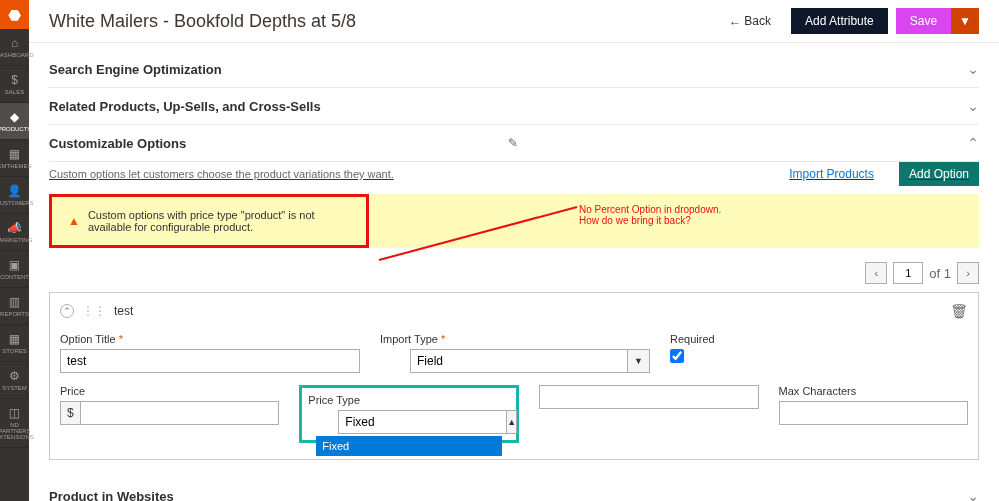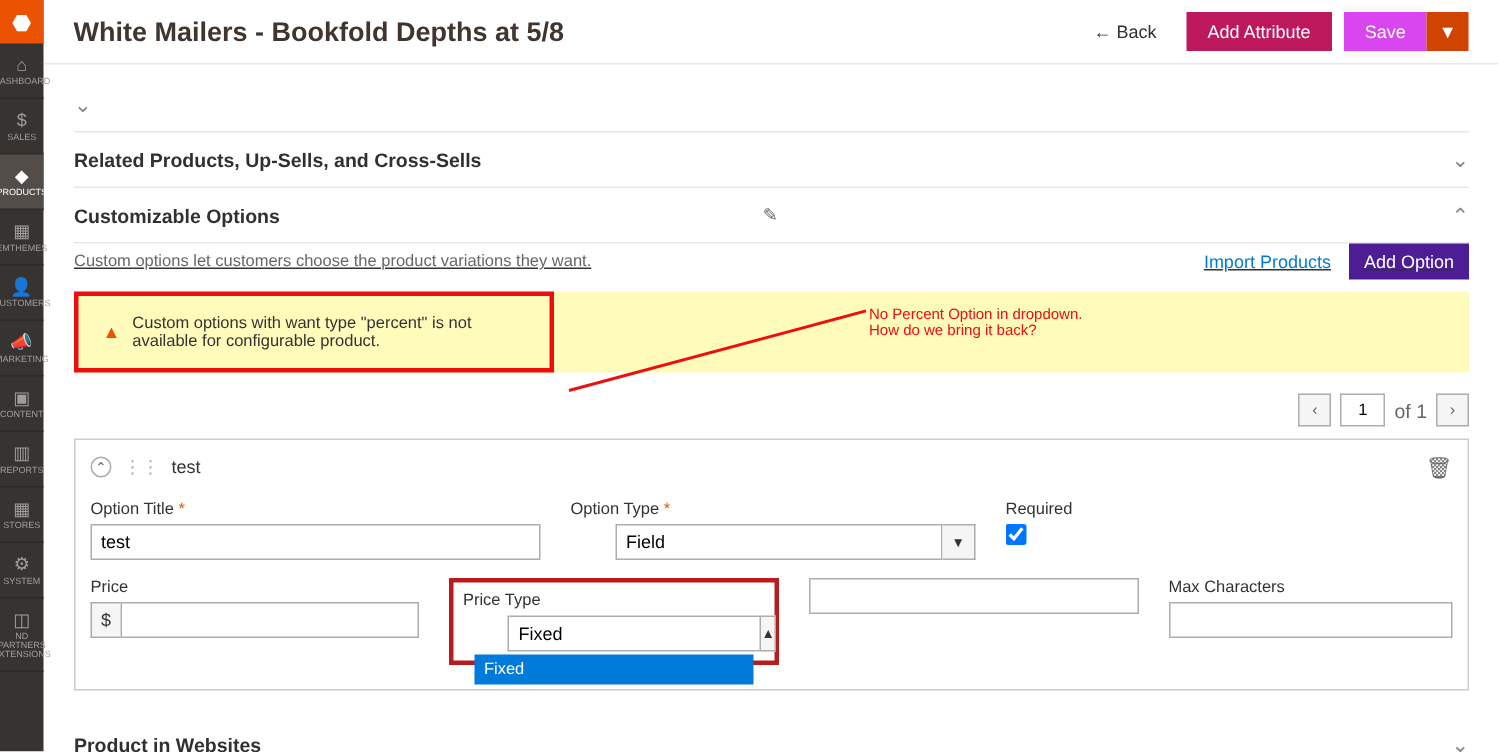--- a/index.html
+++ b/index.html
@@ -6,37 +6,37 @@
 body { font-family: 'Helvetica Neue', Arial, sans-serif; font-size: 12px; color: #333; background: #fff; display: flex; width: 999px; height: 501px; overflow: hidden; }
 
 .sidebar { width: 29px; background: #373330; display: flex; flex-direction: column; flex-shrink: 0; }
 .logo { width: 29px; height: 29px; background: #eb5202; display: flex; align-items: center; justify-content: center; color: #fff; font-size: 14px; font-weight: bold; }
 .nav-item { display: flex; flex-direction: column; align-items: center; justify-content: center; padding: 7px 0; color: #9e9e9e; font-size: 6px; text-align: center; border-bottom: 1px solid #2a2a2a; cursor: pointer; }
 .nav-item.active { background: #524d49; color: #fff; }
 .nav-icon { font-size: 12px; margin-bottom: 2px; }
 
 .main { flex: 1; display: flex; flex-direction: column; overflow: hidden; }
 .header { display: flex; align-items: center; padding: 8px 20px; border-bottom: 1px solid #e8e8e8; }
-.header-title { font-size: 18px; color: #41362f; font-weight: 700; flex: 1; }
+.header-title { font-size: 18px; color: #41362f; font-weight: 400; flex: 1; }
 .back-link { color: #303030; font-size: 12px; margin-right: 20px; cursor: pointer; }
 .btn { padding: 6px 14px; font-size: 12px; border: none; cursor: pointer; }
-.btn-dark { background: #be185d; color: #fff; margin-right: 8px; }
+.btn-dark { background: #0f172a; color: #fff; margin-right: 8px; }
 .btn-orange { background: #d946ef; color: #fff; }
 .btn-drop { background: #ce4400; color: #fff; padding: 6px 8px; }
 
 .content { flex: 1; overflow-y: auto; padding: 8px 20px; }
 .section-row { display: flex; align-items: center; padding: 10px 0; border-bottom: 1px solid #e8e8e8; }
 .section-title { font-size: 13px; font-weight: 600; color: #303030; flex: 1; }
 .section-edit { margin-left: 10px; color: #666; cursor: pointer; }
 .section-toggle { color: #8a837e; cursor: pointer; font-size: 14px; }
 
 .help-text { font-size: 11px; color: #666; padding: 6px 0; }
 .import-row { display: flex; align-items: center; padding: 0 0 8px; text-decoration: underline; }
 .import-link { color: #007bdb; font-size: 12px; cursor: pointer; margin-right: 12px; margin-left: auto; }
-.add-option { background: #4c1d95; color: #fff; padding: 5px 10px; font-size: 12px; border: none; cursor: pointer; }
+.add-option { background: #0f766e; color: #fff; padding: 5px 10px; font-size: 12px; border: none; cursor: pointer; margin-left: 13px; }
 
 .warning-box { background: #fffbbb; border: 3px solid #ed0e0e; padding: 12px 16px; display: flex; align-items: center; margin-bottom: 10px; width: 320px; }
 .warning-icon { color: #eb5202; margin-right: 8px; font-size: 12px; }
 .warning-text { font-size: 11px; color: #333; }
 .warning-bg { background: #fffbbb; position: relative; padding: 0; margin-bottom: 8px; }
 .annotation { position: absolute; color: #ed0e0e; font-size: 10px; left: 530px; top: 10px; width: 150px; }
 .red-line { position: absolute; border-top: 2px solid #ed0e0e; width: 205px; left: 330px; top: 65px; transform: rotate(-15deg); transform-origin: left; }
 
 .pager { display: flex; align-items: center; justify-content: flex-end; gap: 6px; padding: 4px 0 8px; }
 .pager-btn { width: 22px; height: 22px; border: 1px solid #adadad; background: #f5f5f5; display: flex; align-items: center; justify-content: center; cursor: pointer; color: #666; font-size: 11px; }
@@ -55,21 +55,21 @@
 .form-label { font-size: 11px; color: #333; }
 .req { color: #eb5202; }
 .form-input, .form-select { border: 1px solid #adadad; padding: 4px 6px; font-size: 12px; height: 24px; }
 .form-checkbox { width: 14px; height: 14px; }
 .select-combo { display: flex; padding-left: 30px; }
 .select-combo .form-select { flex: 1; }
 .select-drop { width: 22px; border: 1px solid #adadad; border-left: none; background: #f5f5f5; display: flex; align-items: center; justify-content: center; font-size: 9px; }
 .price-input { display: flex; align-items: center; }
 .price-prefix { border: 1px solid #adadad; border-right: none; padding: 4px 6px; background: #f5f5f5; height: 24px; display: flex; align-items: center; }
 
-.red-box { border: 3px solid #b91c1c; padding: 6px; position: relative; }
+.red-box { border: 3px solid #14b8a6; padding: 6px; position: relative; }
 .dropdown-open { position: absolute; top: 42px; left: 8px; right: 8px; background: #007bdb; color: #fff; padding: 4px 6px; font-size: 11px; z-index: 10; }
 .price-type-wrap { position: relative; }
 
 .w-300 { width: 300px; }
 .w-270 { width: 270px; }
 .w-220 { width: 220px; }
 .w-190 { width: 190px; }
 </style>
 </head>
 <body>
@@ -128,20 +128,21 @@
   <div class="header">
     <div class="header-title">White Mailers - Bookfold Depths at 5/8</div>
     <span class="back-link">← <span>Back</span></span>
     <button class="btn btn-dark">Add Attribute</button>
     <button class="btn btn-orange">Save</button>
     <button class="btn btn-drop">▼</button>
   </div>
 
   <div class="content">
     <div class="section-row">
+      <span class="section-title">Search Engine Optimization</span>
       <span class="section-toggle">⌄</span>
     </div>
     <div class="section-row">
       <span class="section-title">Related Products, Up-Sells, and Cross-Sells</span>
       <span class="section-toggle">⌄</span>
     </div>
     <div class="section-row">
       <span class="section-title">Customizable Options</span>
       <span class="section-edit">✎</span>
       <span style="flex:1"></span>
@@ -150,21 +151,21 @@
 
     <div class="import-row">
       <div class="help-text">Custom options let customers choose the product variations they want.</div>
       <a class="import-link">Import Products</a>
       <button class="add-option">Add Option</button>
     </div>
 
     <div class="warning-bg">
       <div class="warning-box">
         <span class="warning-icon">▲</span>
-        <span class="warning-text">Custom options with want type "percent" is not available for configurable product.</span>
+        <span class="warning-text">Custom options with price type "product" is not available for configurable product.</span>
       </div>
       <div class="annotation">No Percent Option in dropdown. How do we bring it back?</div>
       <div class="red-line"></div>
     </div>
 
     <div class="pager">
       <div class="pager-btn">‹</div>
       <input class="pager-input" value="1" style="">
       <span class="pager-text"><span>of</span> <span>1</span></span>
       <div class="pager-btn">›</div>
@@ -177,21 +178,21 @@
         <span class="option-name">test</span>
         <span class="option-delete">🗑</span>
       </div>
 
       <div class="form-row">
         <div class="form-group w-300">
           <span class="form-label"><span>Option Title</span> <span class="req">*</span></span>
           <input class="form-input" value="test" style="">
         </div>
         <div class="form-group w-270">
-          <span class="form-label"><span>Option Type</span> <span class="req">*</span></span>
+          <span class="form-label"><span>Import Type</span> <span class="req">*</span></span>
           <div class="select-combo">
             <input class="form-select" value="Field" style="">
             <div class="select-drop">▼</div>
           </div>
         </div>
         <div class="form-group">
           <span class="form-label">Required</span>
           <input type="checkbox" checked="" class="form-checkbox" style="">
         </div>
       </div>

